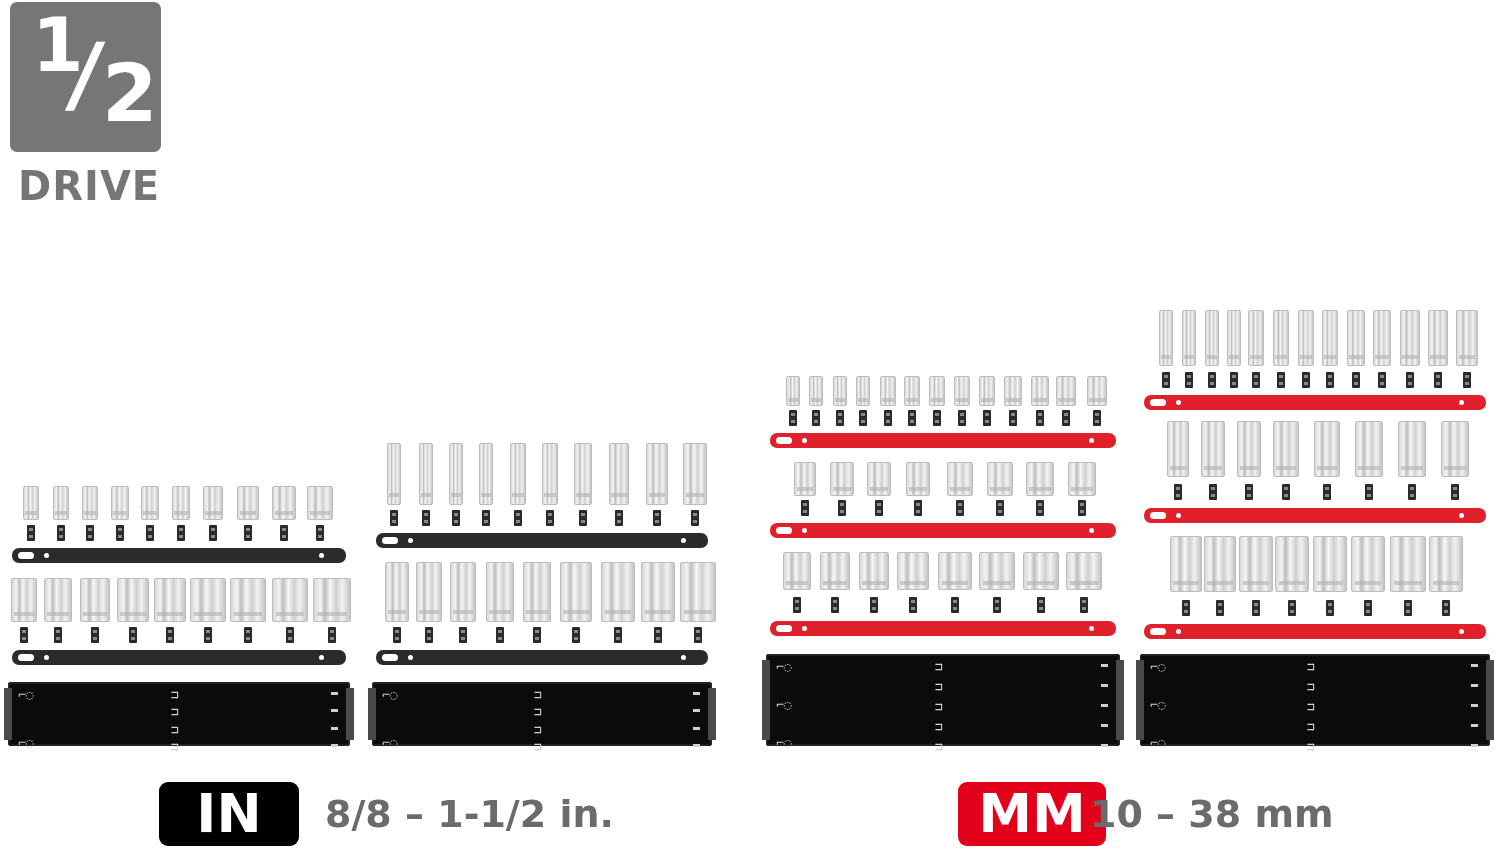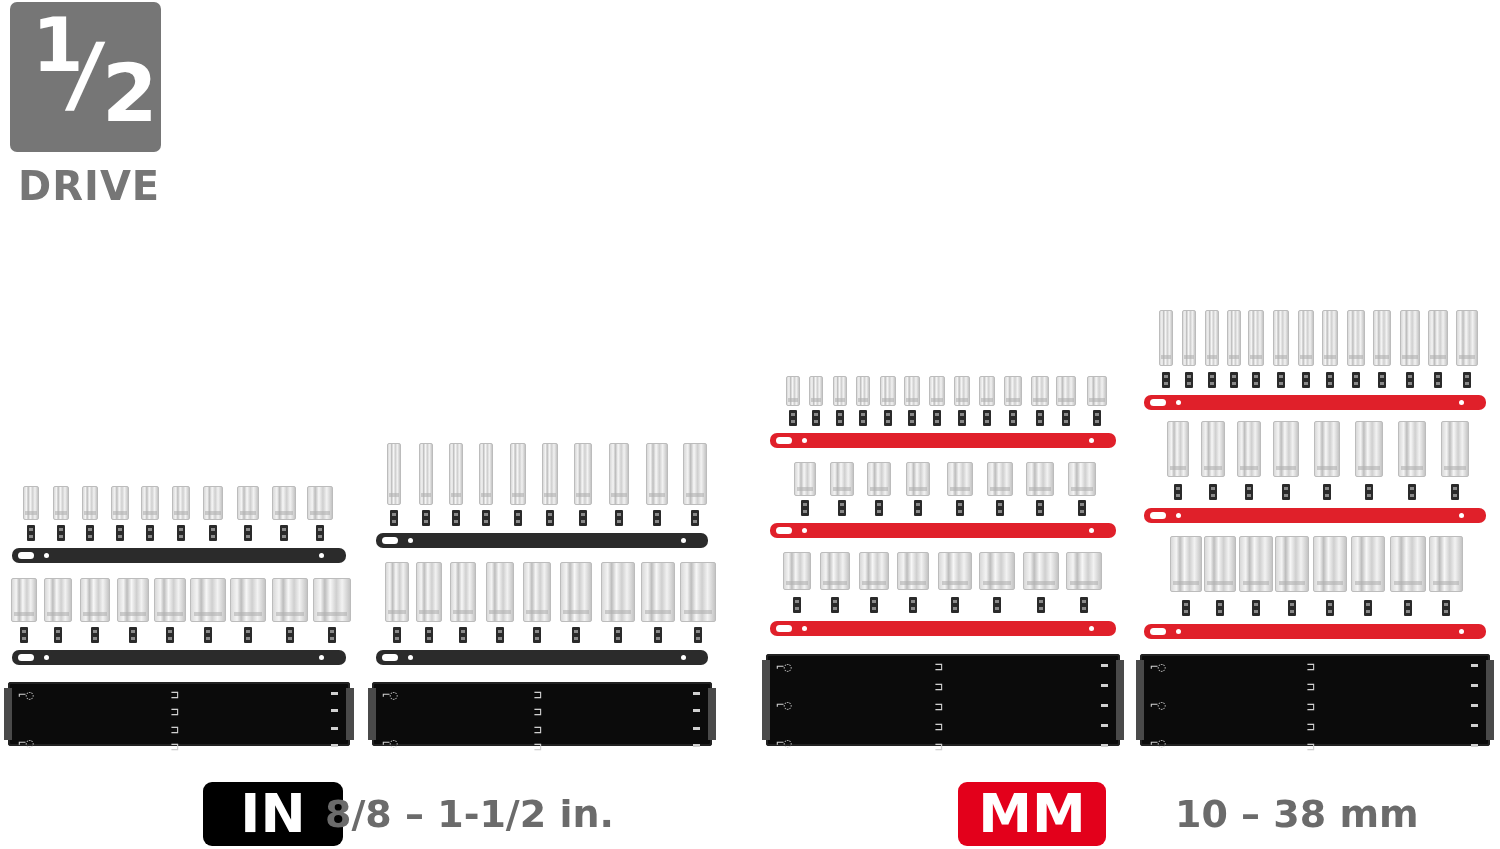--- a/index.html
+++ b/index.html
@@ -338,17 +338,17 @@
       <span class="slot" style="right:12px; top:30px"></span>
       <span class="mark" style="left:167px; top:46px">⊐</span>
       <span class="slot" style="right:12px; top:50px"></span>
       <span class="mark" style="left:167px; top:66px">⊐</span>
       <span class="slot" style="right:12px; top:70px"></span>
       <span class="mark" style="left:167px; top:86px">⊐</span>
       <span class="slot" style="right:12px; top:90px"></span>
     </div>
   </div>
 
-<div class="unit-badge" style="left:159px; top:782px; width:140px; background:#000;margin-left:44px;">IN</div>
+<div class="unit-badge" style="left:159px; top:782px; width:140px; background:#000;">IN</div>
 <div class="unit-range" style="left:325px; top:795px;">8/8 – 1-1/2 in.</div>
 
 <div class="unit-badge" style="left:958px; top:782px; width:148px; background:#e3001b;">MM</div>
-<div class="unit-range" style="left:1175px; top:795px;">10 – 38 mm</div>
+<div class="unit-range" style="left:1090px; top:795px;">10 – 38 mm</div>
 
 </body></html>

